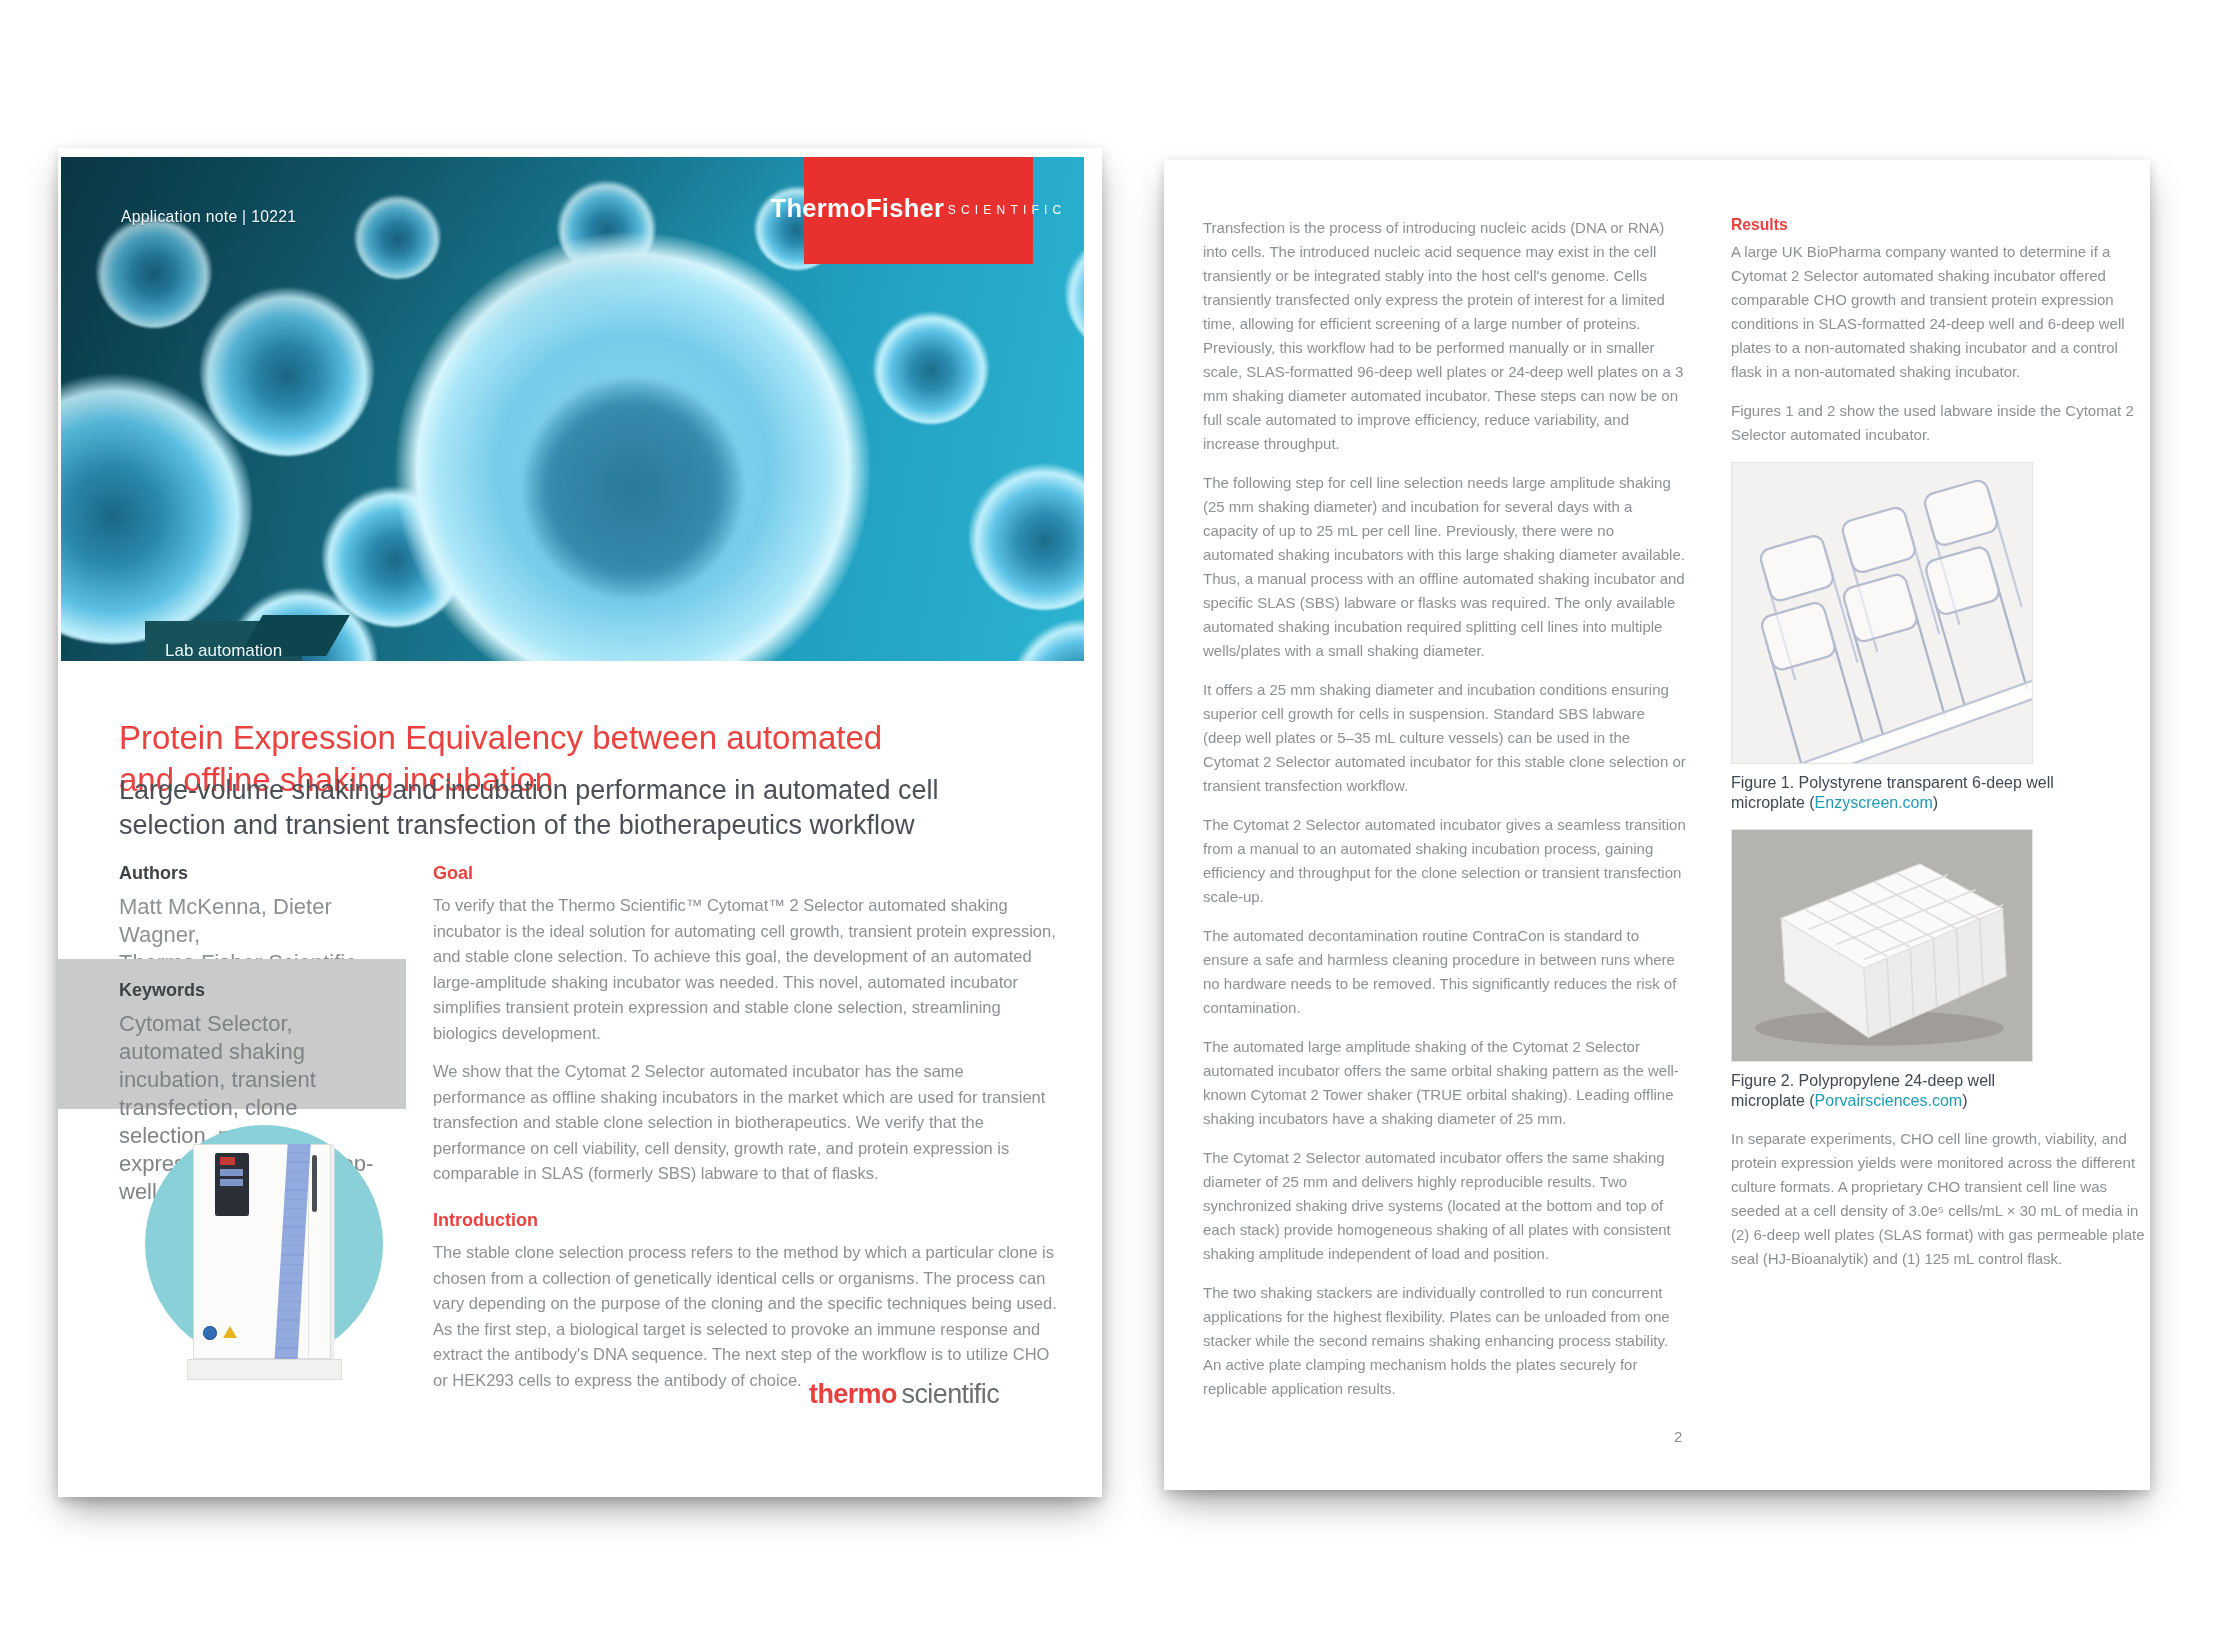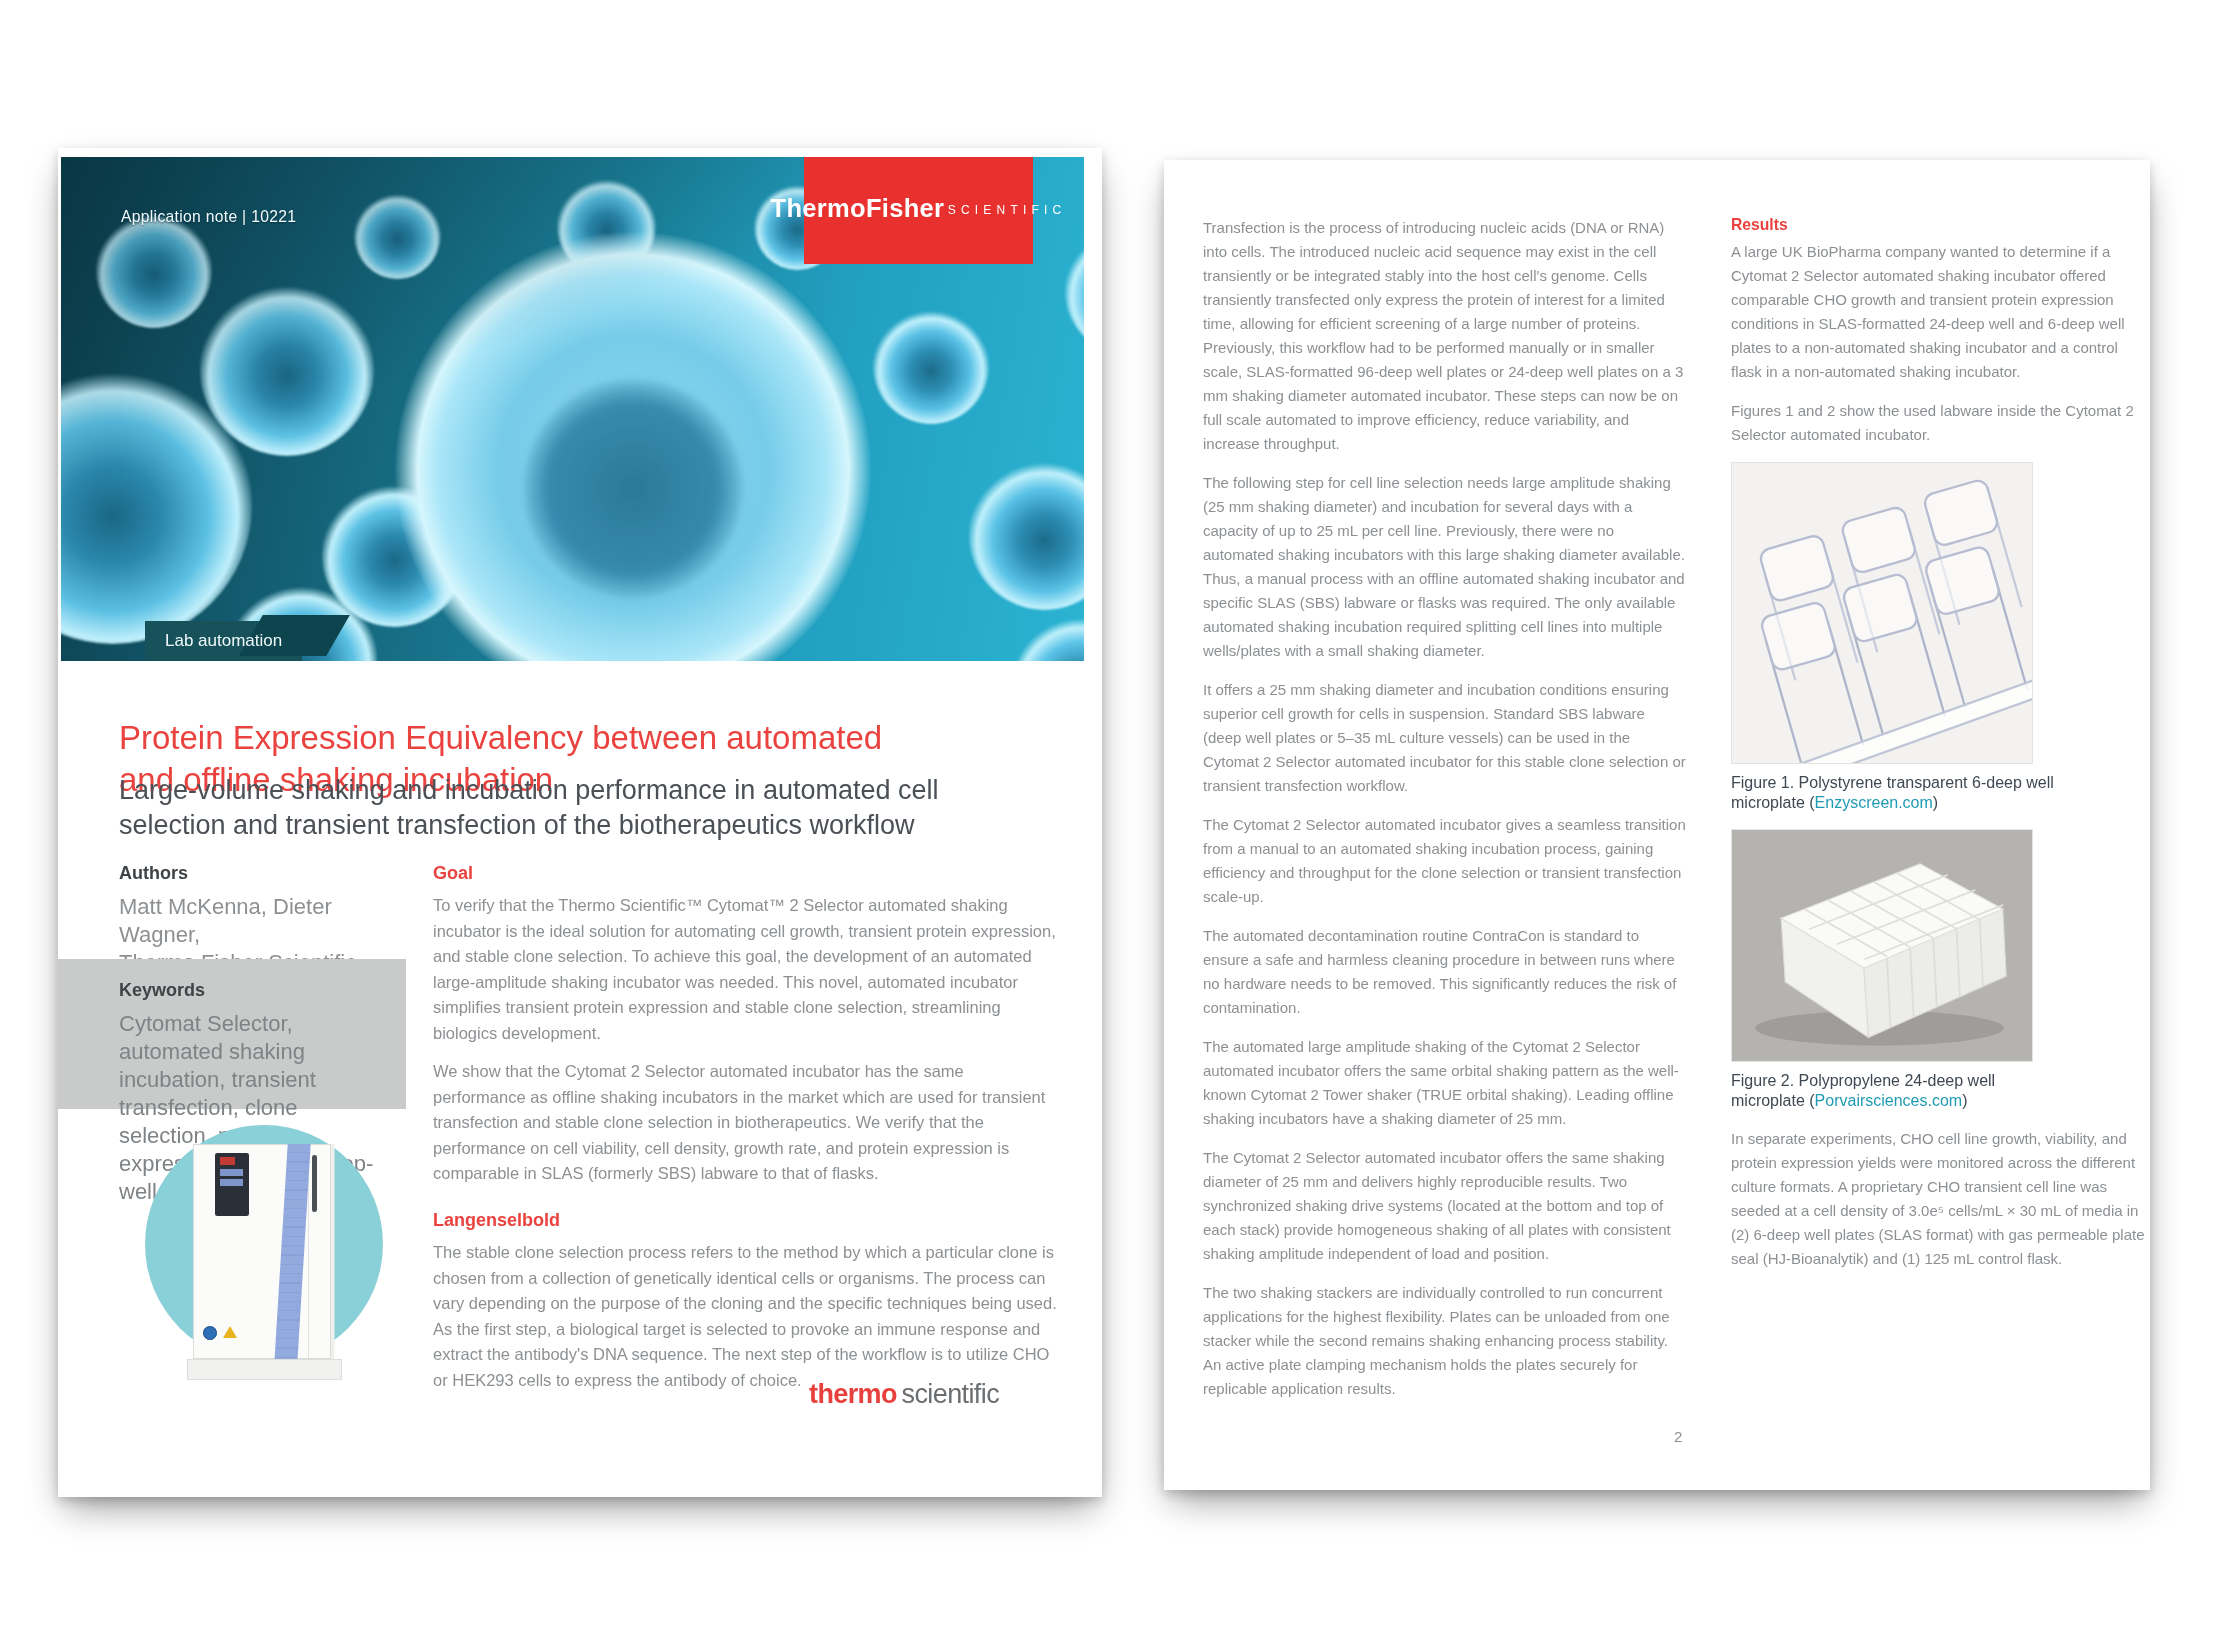--- a/index.html
+++ b/index.html
@@ -16,21 +16,21 @@
   .cell.big{filter:blur(0.6px);
         background:radial-gradient(circle at 50% 50%, rgba(150,220,242,.98) 0%, rgba(120,205,234,.98) 40%, rgba(170,230,248,1) 58%, rgba(214,246,253,1) 64%, rgba(214,246,253,0) 71%);}
   .cell.big .nucleus{position:absolute;left:27%;top:31%;width:46%;height:46%;border-radius:50%;filter:blur(3.5px);
         background:radial-gradient(circle at 50% 50%, rgba(31,110,143,.9) 0%, rgba(42,126,162,.85) 55%, rgba(42,126,162,0) 75%);}
   .hero-shade{position:absolute;inset:0;background:linear-gradient(160deg,rgba(5,40,52,.35) 0%,rgba(5,40,52,0) 40%);}
   .appnote{position:absolute;left:60px;top:51px;color:#f2fbfd;font-size:15.7px;letter-spacing:0.3px;text-shadow:0 0.6px 1.7px rgba(0,30,40,.5);}
   .logo-box{position:absolute;left:743px;top:-2.9px;width:229px;height:110px;background:#e8312e;display:flex;flex-direction:row;justify-content:center;align-items:center;}
   .logo-line1{color:#fff;font-size:25.5px;font-weight:bold;letter-spacing:0.3px;}
   .logo-line2{color:#fff;font-size:12px;letter-spacing:5.2px;margin-top:2.3px;margin-left:3.5px;}
   .badge{position:absolute;left:84px;top:464px;height:40px;padding:0 20px;background:#17525b;color:#eef8fa;
-         font-size:17px;display:flex;align-items:center;z-index:2;}
+         font-size:17px;display:flex;align-items:flex-end;z-index:2;}
   .badge::after{content:"";position:absolute;right:-36px;top:-5.8px;width:87px;height:41px;background:#0d444d;transform:skewX(-30deg);z-index:-1;}
 
   
   .title{position:absolute;left:61px;top:529px;font-size:33px;line-height:42px;color:#ea423e;font-weight:500;margin-top:40px;}
   .subtitle{position:absolute;left:61px;top:625px;width:888px;font-size:27px;line-height:35px;color:#4b5056;font-weight:500;}
   .authors-block{position:absolute;left:61px;top:715px;width:249px;}
   .side-heading{font-size:18px;font-weight:bold;color:#3e4347;margin:0 0 9.3px 0;}
   .side-text{font-size:22px;line-height:28px;color:#8d9093;margin:0;}
   .keywords-box{position:absolute;left:0;top:811px;width:348px;height:150px;background:#c9caca;box-sizing:border-box;padding:21px 23px 0 61px;}
   .keywords-box .side-text{color:#7f8386;}
@@ -140,21 +140,21 @@
       <div class="warn-icon"></div>
     </div>
     <div class="base"></div>
   </div>
 
   <div class="main-col">
     <p class="red-heading">Goal</p>
     <p class="body-p">To verify that the Thermo Scientific™ Cytomat™ 2 Selector automated shaking incubator is the ideal solution for automating cell growth, transient protein expression, and stable clone selection. To achieve this goal, the development of an automated large-amplitude shaking incubator was needed. This novel, automated incubator simplifies transient protein expression and stable clone selection, streamlining biologics development.</p>
     <p class="body-p">We show that the Cytomat 2 Selector automated incubator has the same performance as offline shaking incubators in the market which are used for transient transfection and stable clone selection in biotherapeutics. We verify that the performance on cell viability, cell density, growth rate, and protein expression is comparable in SLAS (formerly SBS) labware to that of flasks.</p>
     <div class="intro-spacer"></div>
-    <p class="red-heading">Langenselbold</p>
+    <p class="red-heading">Introduction</p>
     <p class="body-p">The stable clone selection process refers to the method by which a particular clone is chosen from a collection of genetically identical cells or organisms. The process can vary depending on the purpose of the cloning and the specific techniques being used. As the first step, a biological target is selected to provoke an immune response and extract the antibody's DNA sequence. The next step of the workflow is to utilize CHO or HEK293 cells to express the antibody of choice.</p>
   </div>
 
   <div class="footer-logo">
     <span class="t">thermo</span><span class="s">scientific</span>
   </div>
 </div>
 
 <div class="page" id="page2">
 

